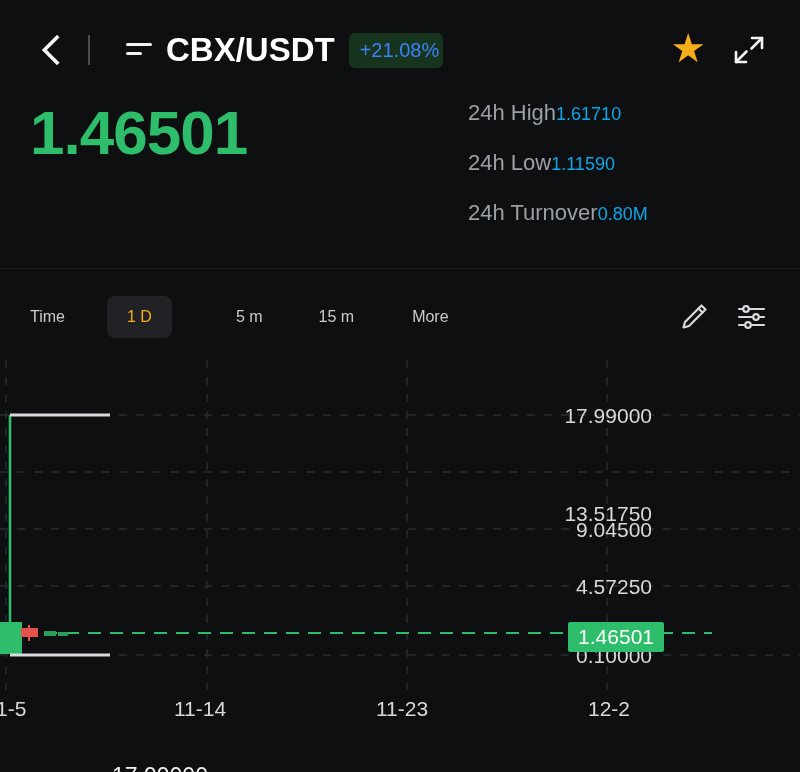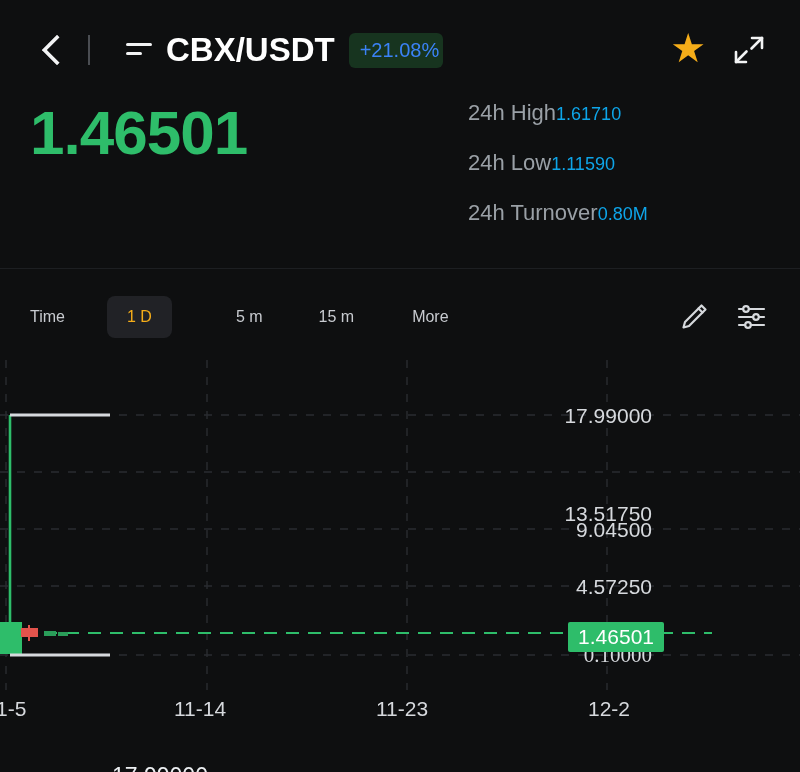--- a/index.html
+++ b/index.html
@@ -320,21 +320,21 @@
     </svg>
 
     <span class="marker-label" style="left:112px; top:405px;">17.99000</span>
 
   </div>
 
   <span class="axis-label" style="right:12px; top:405px;">17.99000</span>
   <span class="axis-label" style="right:12px; top:462px;margin-top:41px;">13.51750</span>
   <span class="axis-label" style="right:12px; top:519px;">9.04500</span>
   <span class="axis-label" style="right:12px; top:576px;">4.57250</span>
-  <span class="axis-label" style="right:12px; top:645px;font-family:Liberation Serif, serif;">0.10000</span>
+  <span class="axis-label" style="right:12px; top:645px;">0.10000</span>
 
   <span class="price-tag">1.46501</span>
 
   <span class="xtick" style="left:-4px; top:698px;">1-5</span>
   <span class="xtick" style="left:174px; top:698px;">11-14</span>
   <span class="xtick" style="left:376px; top:698px;">11-23</span>
   <span class="xtick" style="left:588px; top:698px;">12-2</span>
 
 </div>
 

